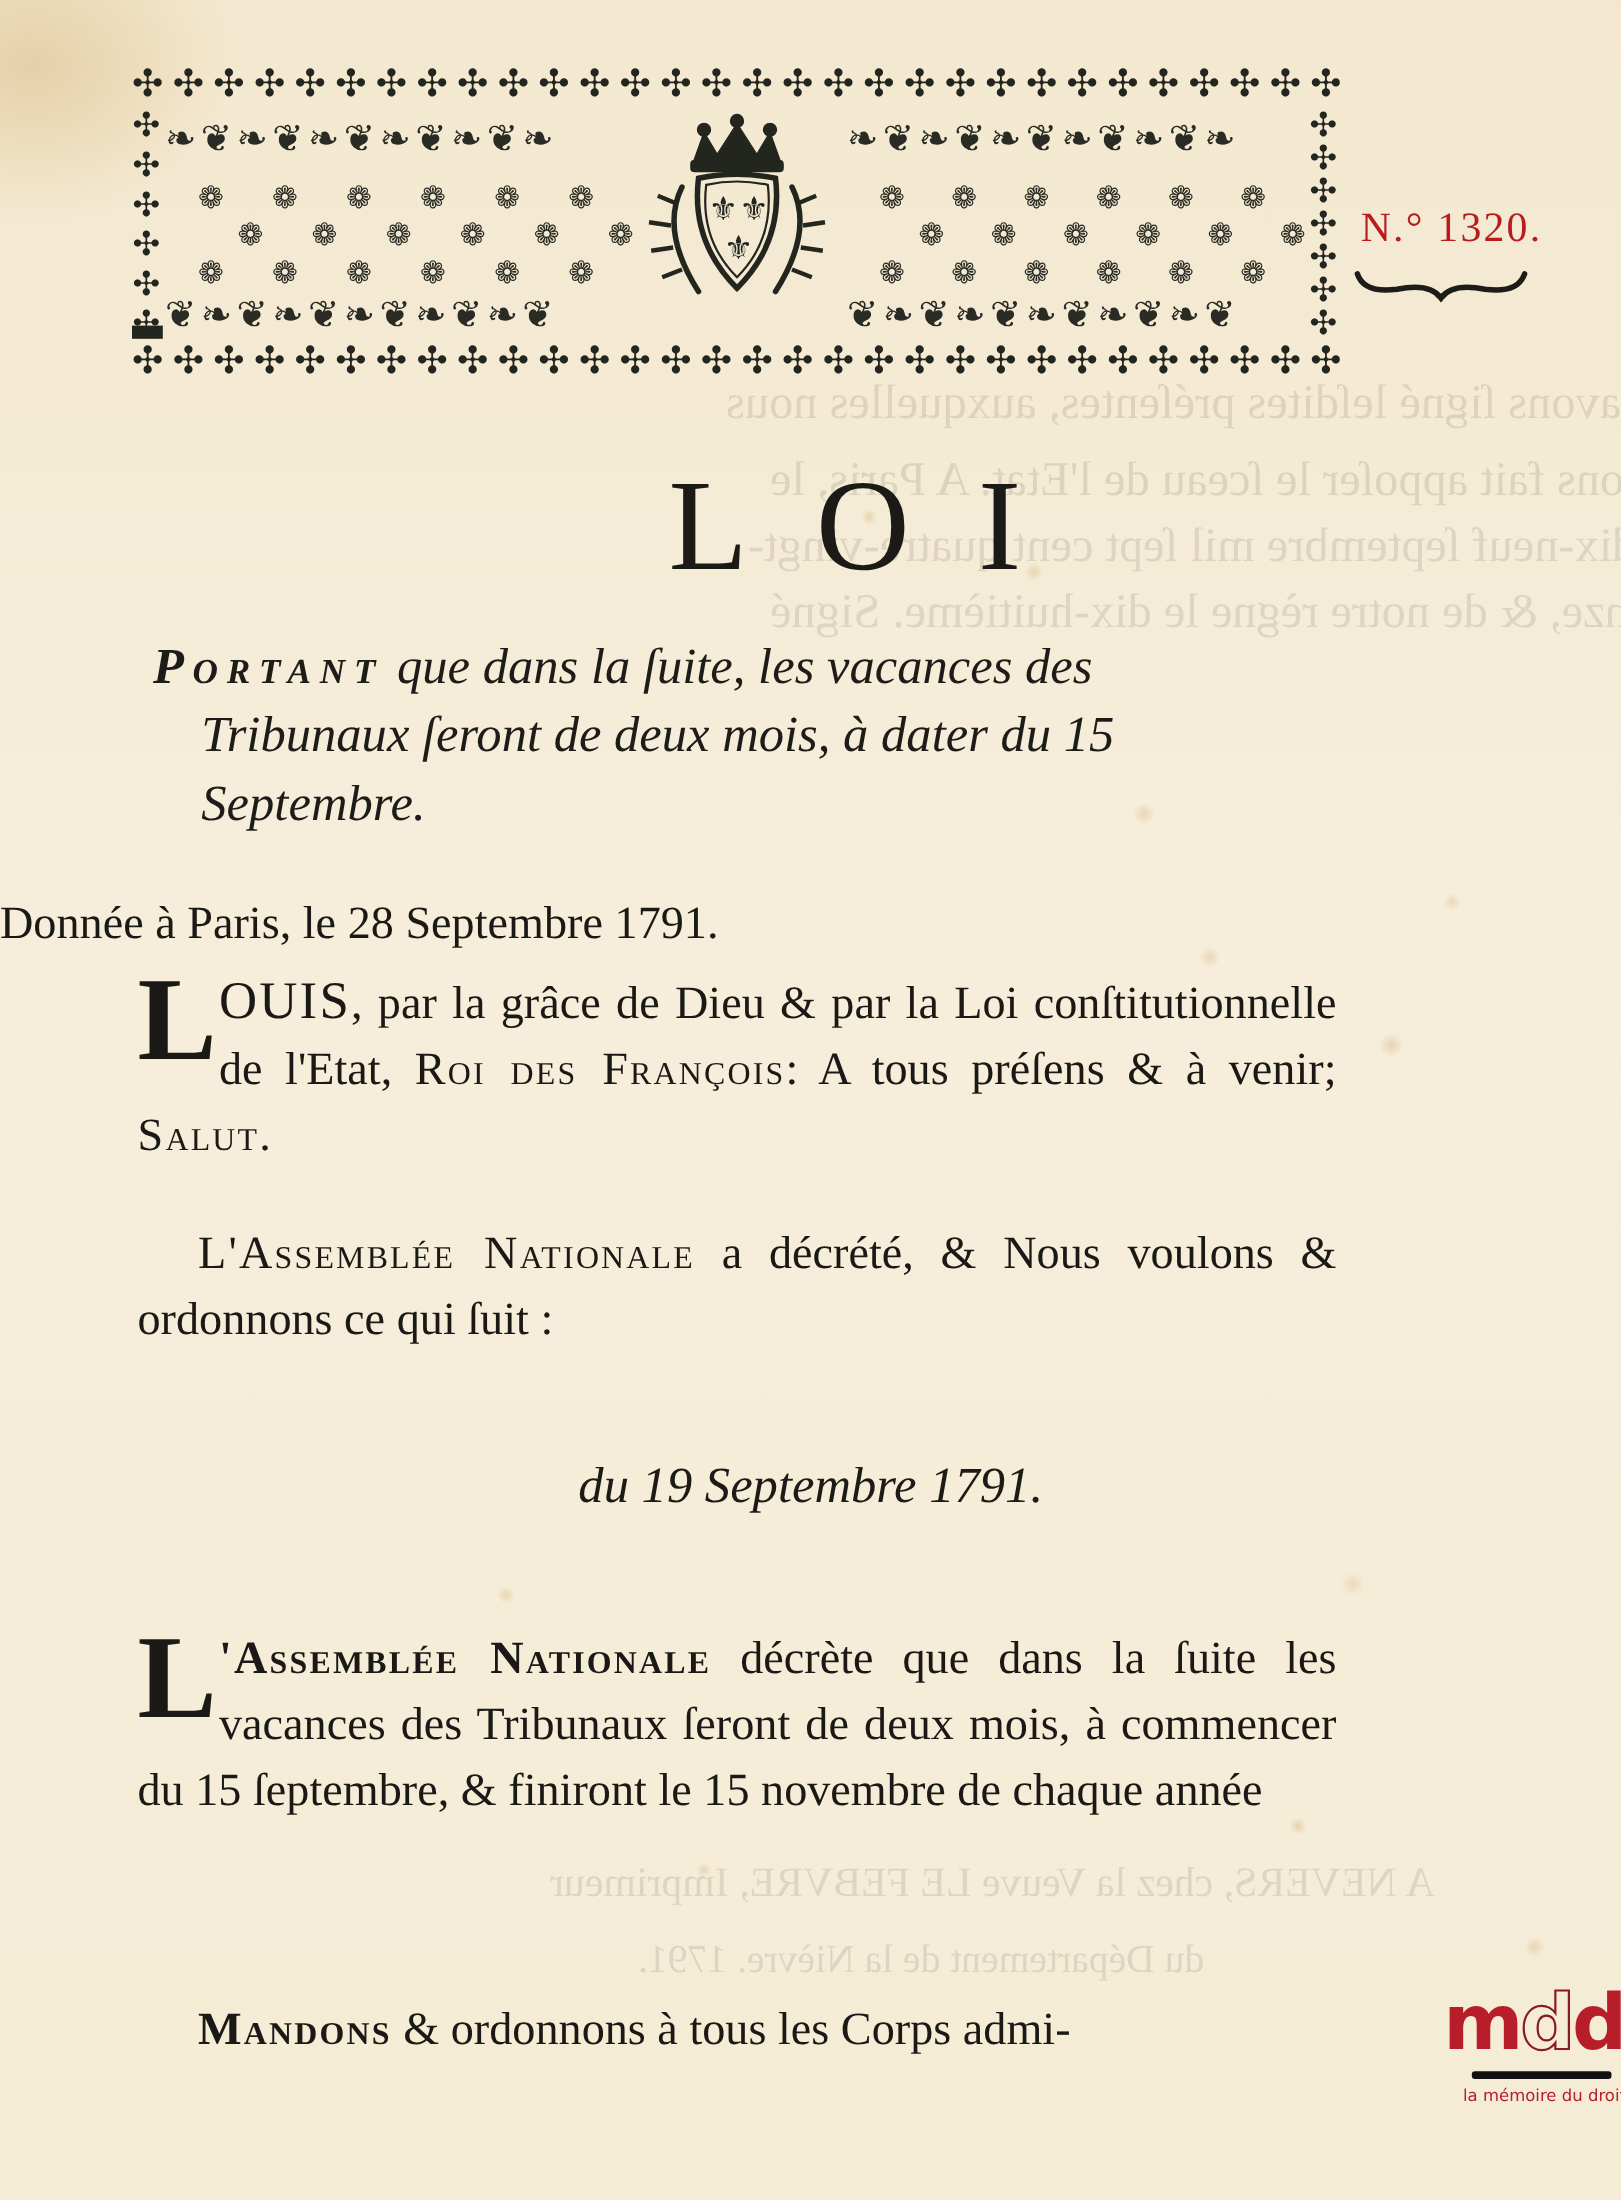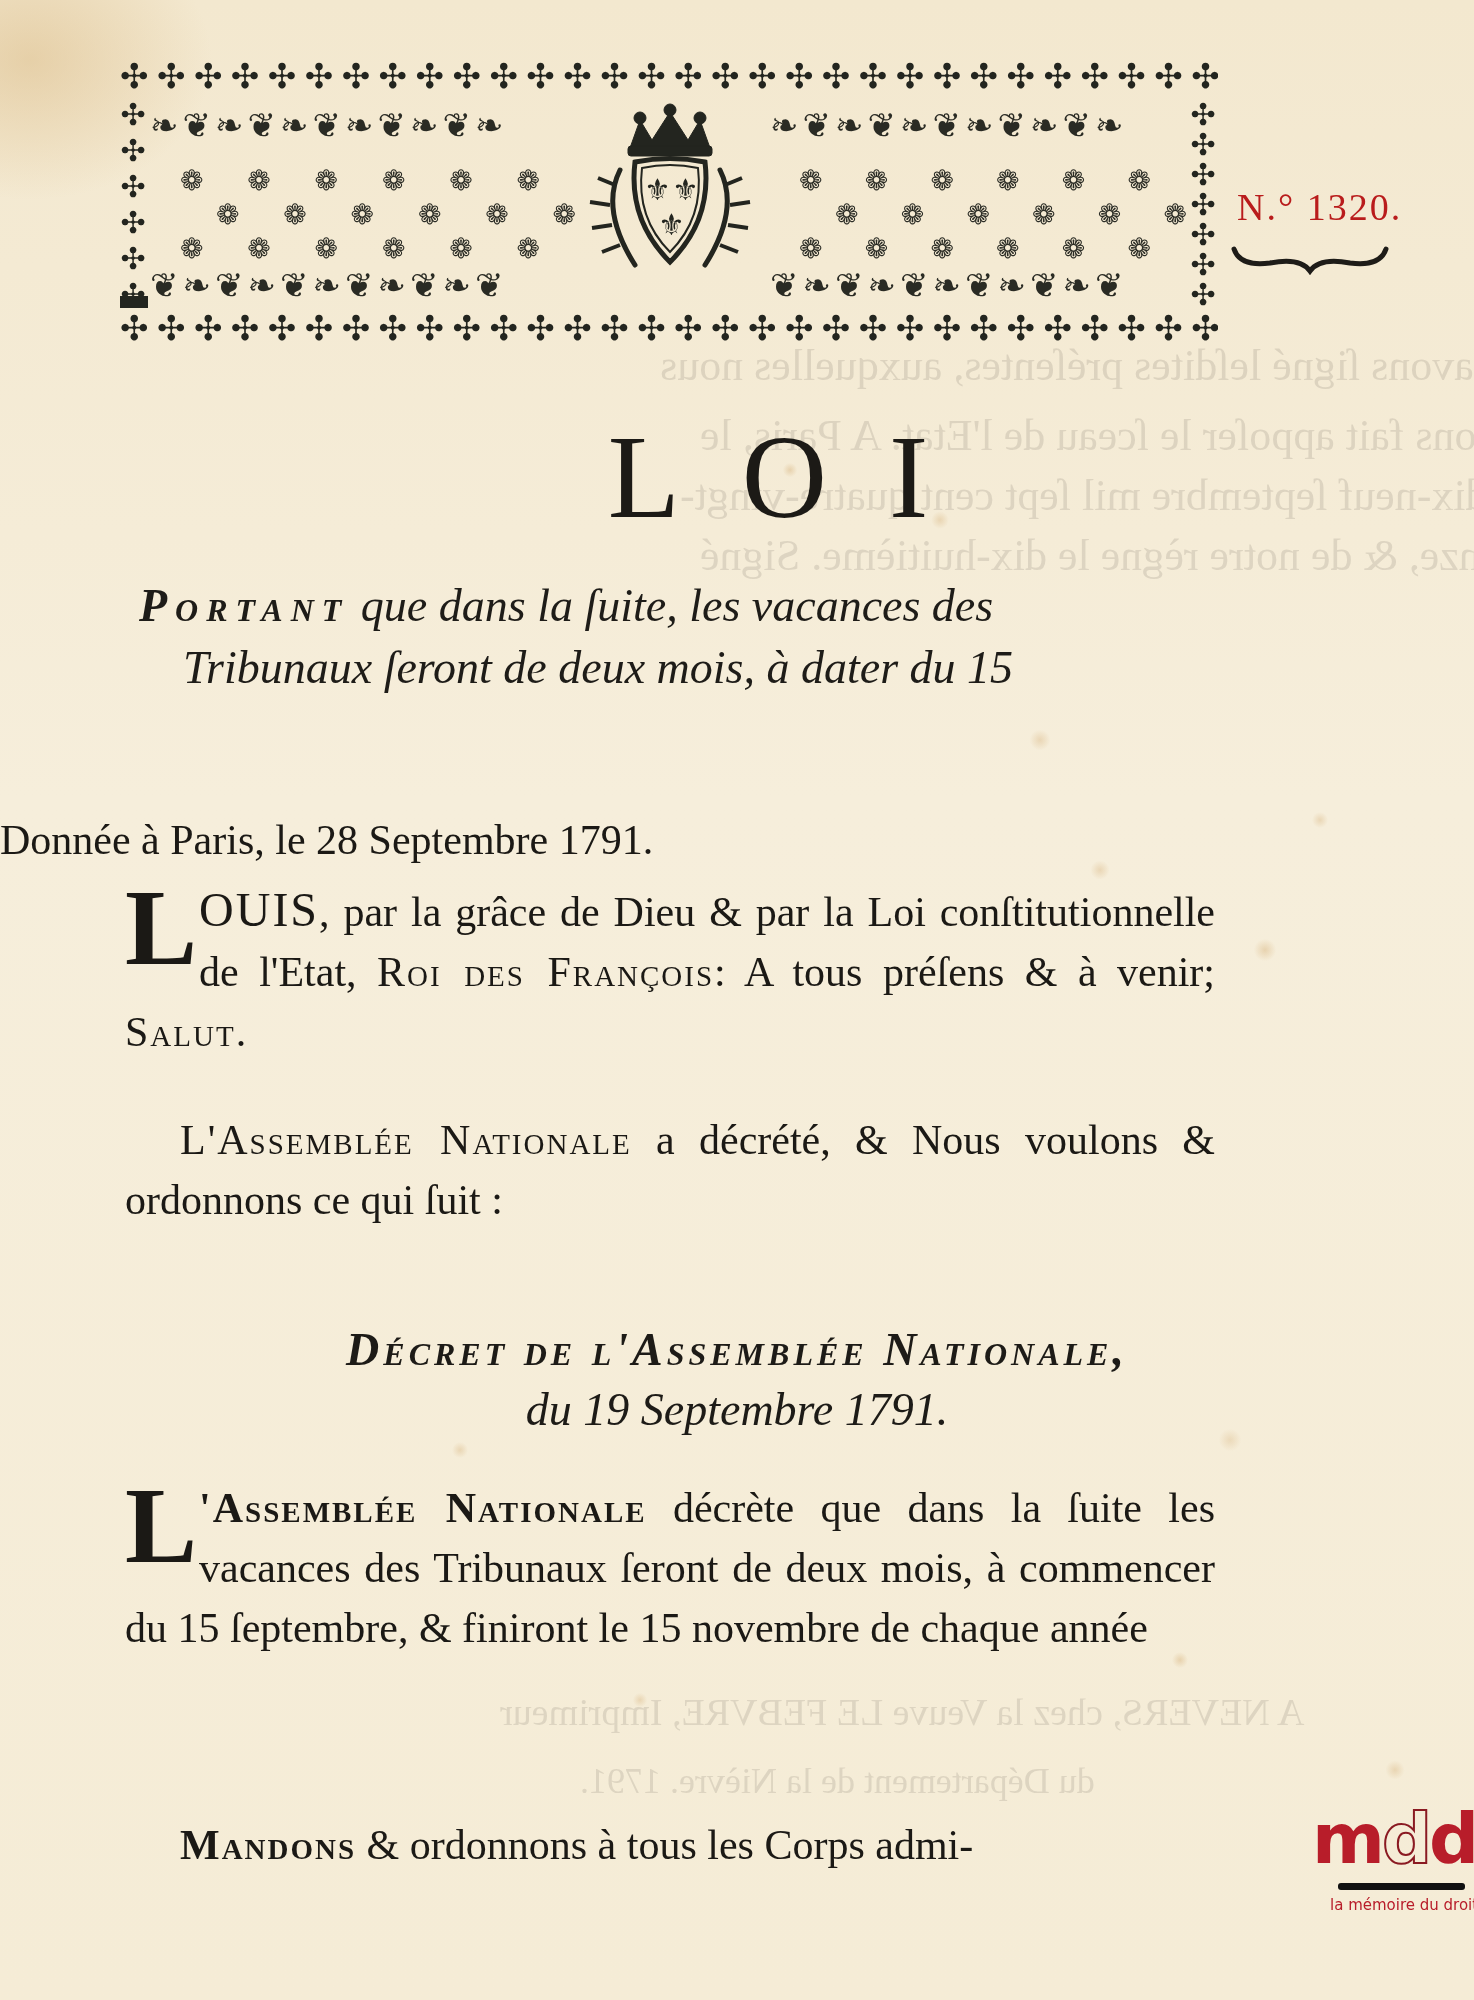--- a/index.html
+++ b/index.html
@@ -310,34 +310,34 @@
 <div class="num">N.° 1320.</div>
 <svg class="brace" viewBox="0 0 160 30">
   <path d="M4 4 Q10 22 40 18 Q70 12 80 26 Q90 12 120 18 Q150 22 156 4" fill="none" stroke="#1e1c18" stroke-width="5" stroke-linecap="round"></path>
 </svg>
 
 <div class="title">LOI</div>
 
 <div class="subtitle">
   <span class="l1"><span class="sc-italic">Portant</span><span> que dans la ſuite, les vacances des</span></span>
   <span class="l2">Tribunaux ſeront de deux mois, à dater du 15</span>
+  <span class="l3">Septembre.</span>
 </div>
 
 <div class="para date-line">Donnée à Paris, le 28 Septembre 1791.</div>
 
 <div class="para justify" style="top:880px;">
   <span class="drop">L</span><span class="sc" style="font-size:48px;">OUIS</span><span>, par la grâce de Dieu &amp; par la Loi conſtitutionnelle de l'Etat, </span><span class="sc">Roi des François</span><span>: A tous préſens &amp; à venir; </span><span class="sc">Salut.</span>
 </div>
 
 <div class="para" style="top:1110px;text-indent:55px;text-align:justify;">
   <span class="sc">L'Assemblée Nationale</span><span> a décrété, &amp; Nous voulons &amp; ordonnons ce qui ſuit :</span>
 </div>
 
 <div class="decret-head">
-  <span class="l1">Décret de l'Assemblée Nationale,</span>
   <span class="l2">du 19 Septembre 1791.</span>
 </div>
 
 <div class="para" style="top:1478px;text-align:justify;">
   <span class="drop">L</span><span class="sc" style="font-weight:bold;">'Assemblée Nationale</span><span> décrète que dans la ſuite les vacances des Tribunaux ſeront de deux mois, à commencer du 15 ſeptembre, &amp; finiront le 15 novembre de chaque année</span>
 </div>
 
 <div class="para" style="top:1815px;text-indent:55px;">
   <span class="sc" style="font-weight:bold;">Mandons</span><span> &amp; ordonnons à tous les Corps admi-</span>
 </div>

